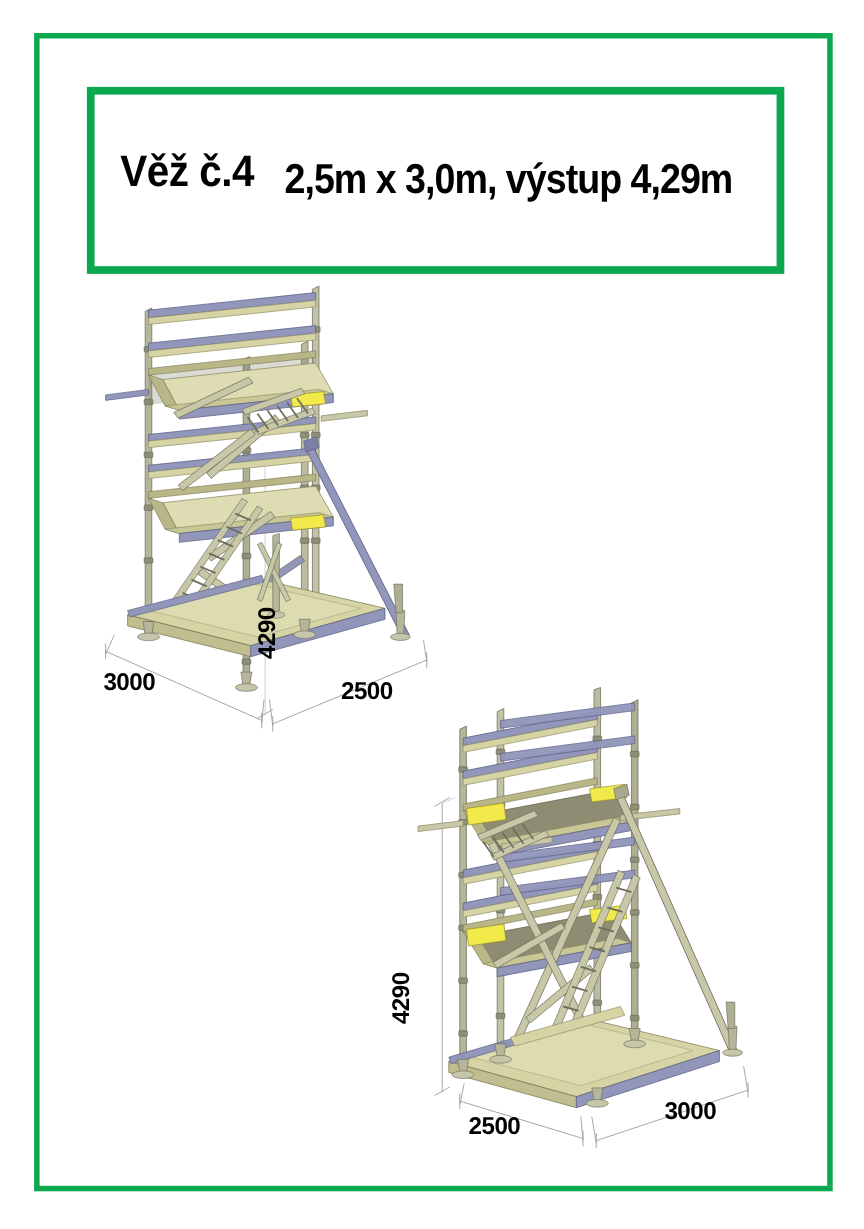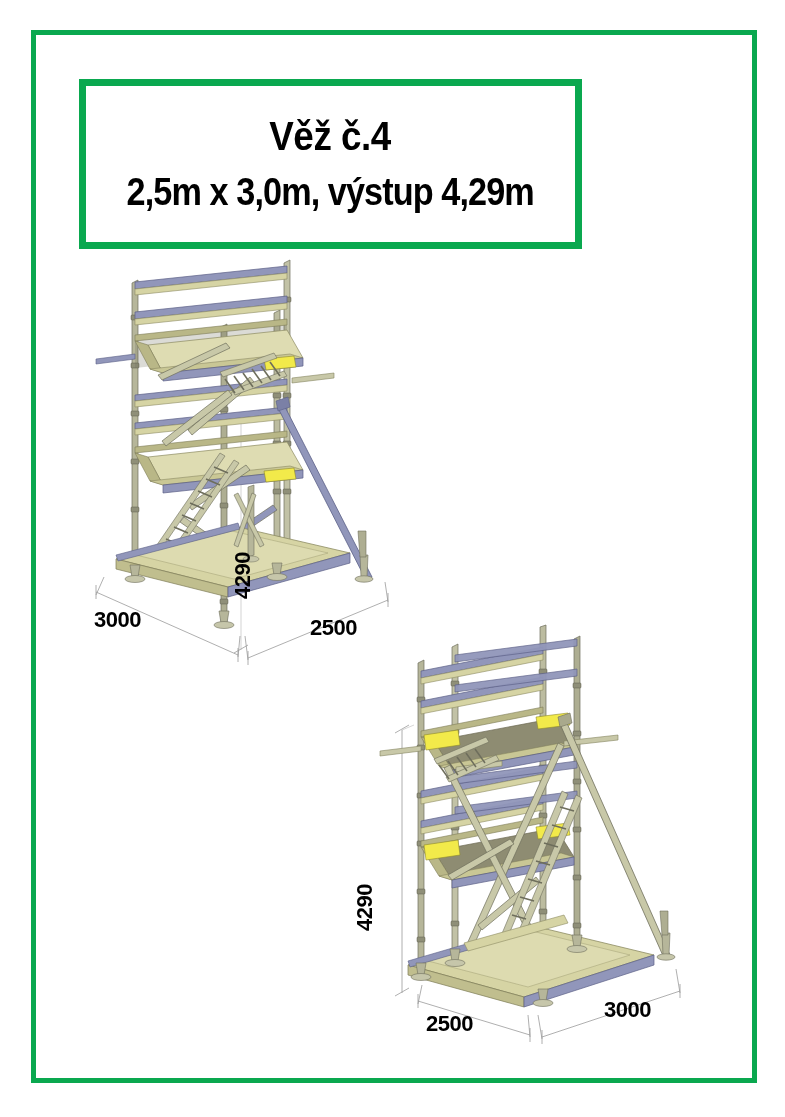--- a/index.html
+++ b/index.html
@@ -30,27 +30,27 @@
     height: 1053px;
     border: 5px solid #0aa84f;
     box-sizing: border-box;
     background: transparent;
   }
   
   #title-box {
     position: absolute;
     left: 79px;
     top: 79px;
-    width: 503px;
+    width: 634px;
     height: 170px;
     border: 7px solid #0aa84f;
     box-sizing: border-box;
     background: #ffffff;
     display: flex;
-    flex-direction: column;
+    flex-direction: row;
     align-items: center;
     justify-content: center;
   }
   #title-line-1 {
     font-size: 40px;
     font-weight: bold;
     color: #000000;
     letter-spacing: -0.5px;
     line-height: 1.05;
     margin-bottom: 16px;

